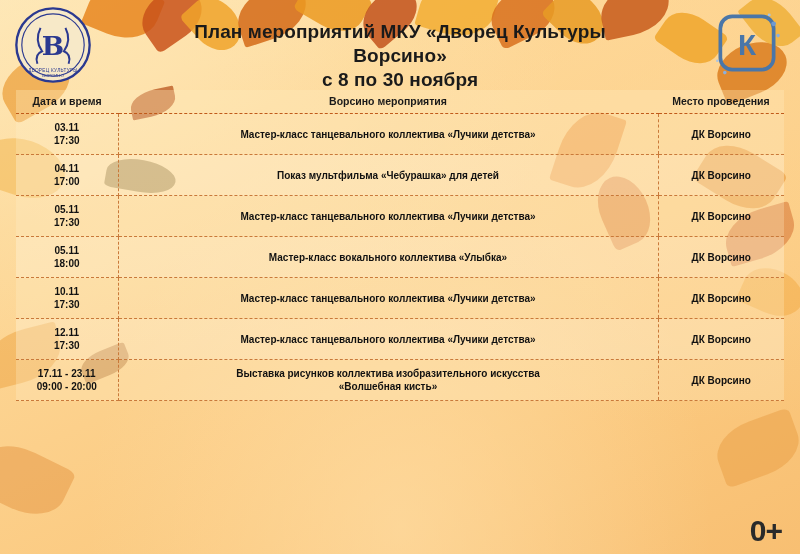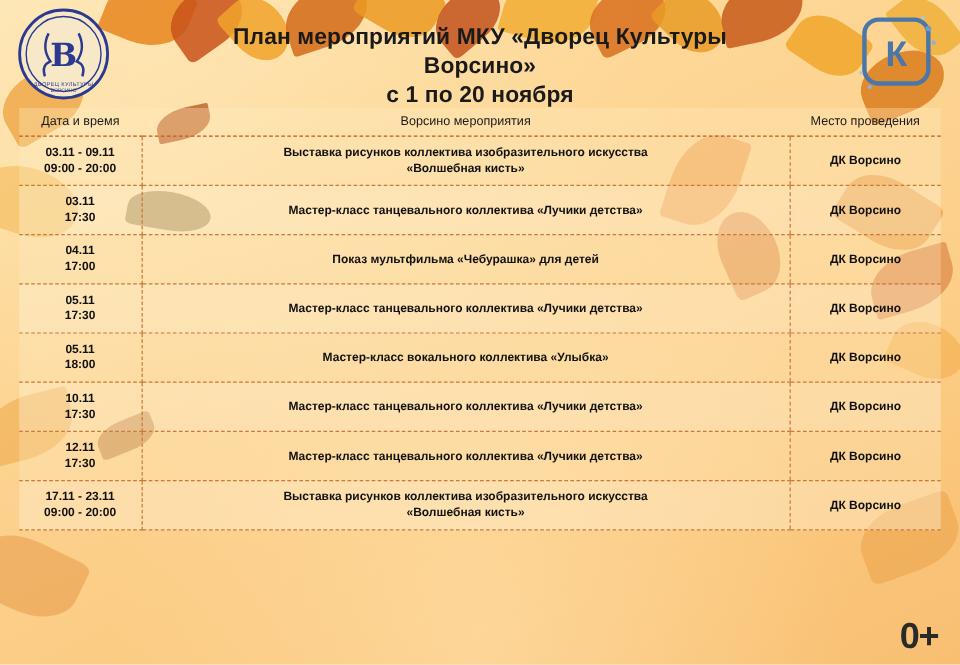--- a/index.html
+++ b/index.html
@@ -60,21 +60,21 @@
     top: 90px; left: 16px; right: 16px;
     z-index: 5;
   }
   table {
     width: 100%;
     border-collapse: collapse;
     table-layout: fixed;
   }
   thead th {
     font-size: 10.5px;
-    font-weight: normal;
+    font-weight: bold;
     color: #1a1a1a;
     padding: 5px 4px 6px;
     text-align: center;
     border-bottom: 1px dashed #c05a1a;
     background: rgba(255,235,190,0.35);
   }
   th.col-date   { width: 102px; }
   th.col-name   { width: auto;  }
   th.col-place  { width: 126px; }
 
@@ -158,41 +158,34 @@
       <circle cx="86" cy="24" r="3.2" fill="#6f9ad1"></circle>
       <circle cx="92" cy="40" r="2.4" fill="#8bb0dd"></circle>
       <circle cx="80" cy="12" r="2" fill="#a8c4e6"></circle>
       <circle cx="20" cy="90" r="2.4" fill="#8bb0dd"></circle>
       <circle cx="10" cy="74" r="1.8" fill="#a8c4e6"></circle>
     </svg>
   </div>
 
   <div class="title-wrap">
     <div class="title-line">План мероприятий МКУ «Дворец Культуры Ворсино»</div>
-    <div class="title-line">с 1 по 20 ноября</div>
+    <div class="title-line">с 8 по 30 ноября</div>
   </div>
 
   <div class="table-area">
     <table>
       <thead>
         <tr>
           <th class="col-date">Дата и время</th>
           <th class="col-name">Ворсино мероприятия</th>
           <th class="col-place">Место проведения</th>
         </tr>
       </thead>
       <tbody id="tbody">
           <tr>
-            <td class="date">03.11 - 09.11
-09:00 - 20:00</td>
-            <td class="name">Выставка рисунков коллектива изобразительного искусства
-«Волшебная кисть»</td>
-            <td class="place">ДК Ворсино</td>
-          </tr>
-          <tr>
             <td class="date">03.11
 17:30</td>
             <td class="name">Мастер-класс танцевального коллектива «Лучики детства»</td>
             <td class="place">ДК Ворсино</td>
           </tr>
           <tr>
             <td class="date">04.11
 17:00</td>
             <td class="name">Показ мультфильма «Чебурашка» для детей</td>
             <td class="place">ДК Ворсино</td>

